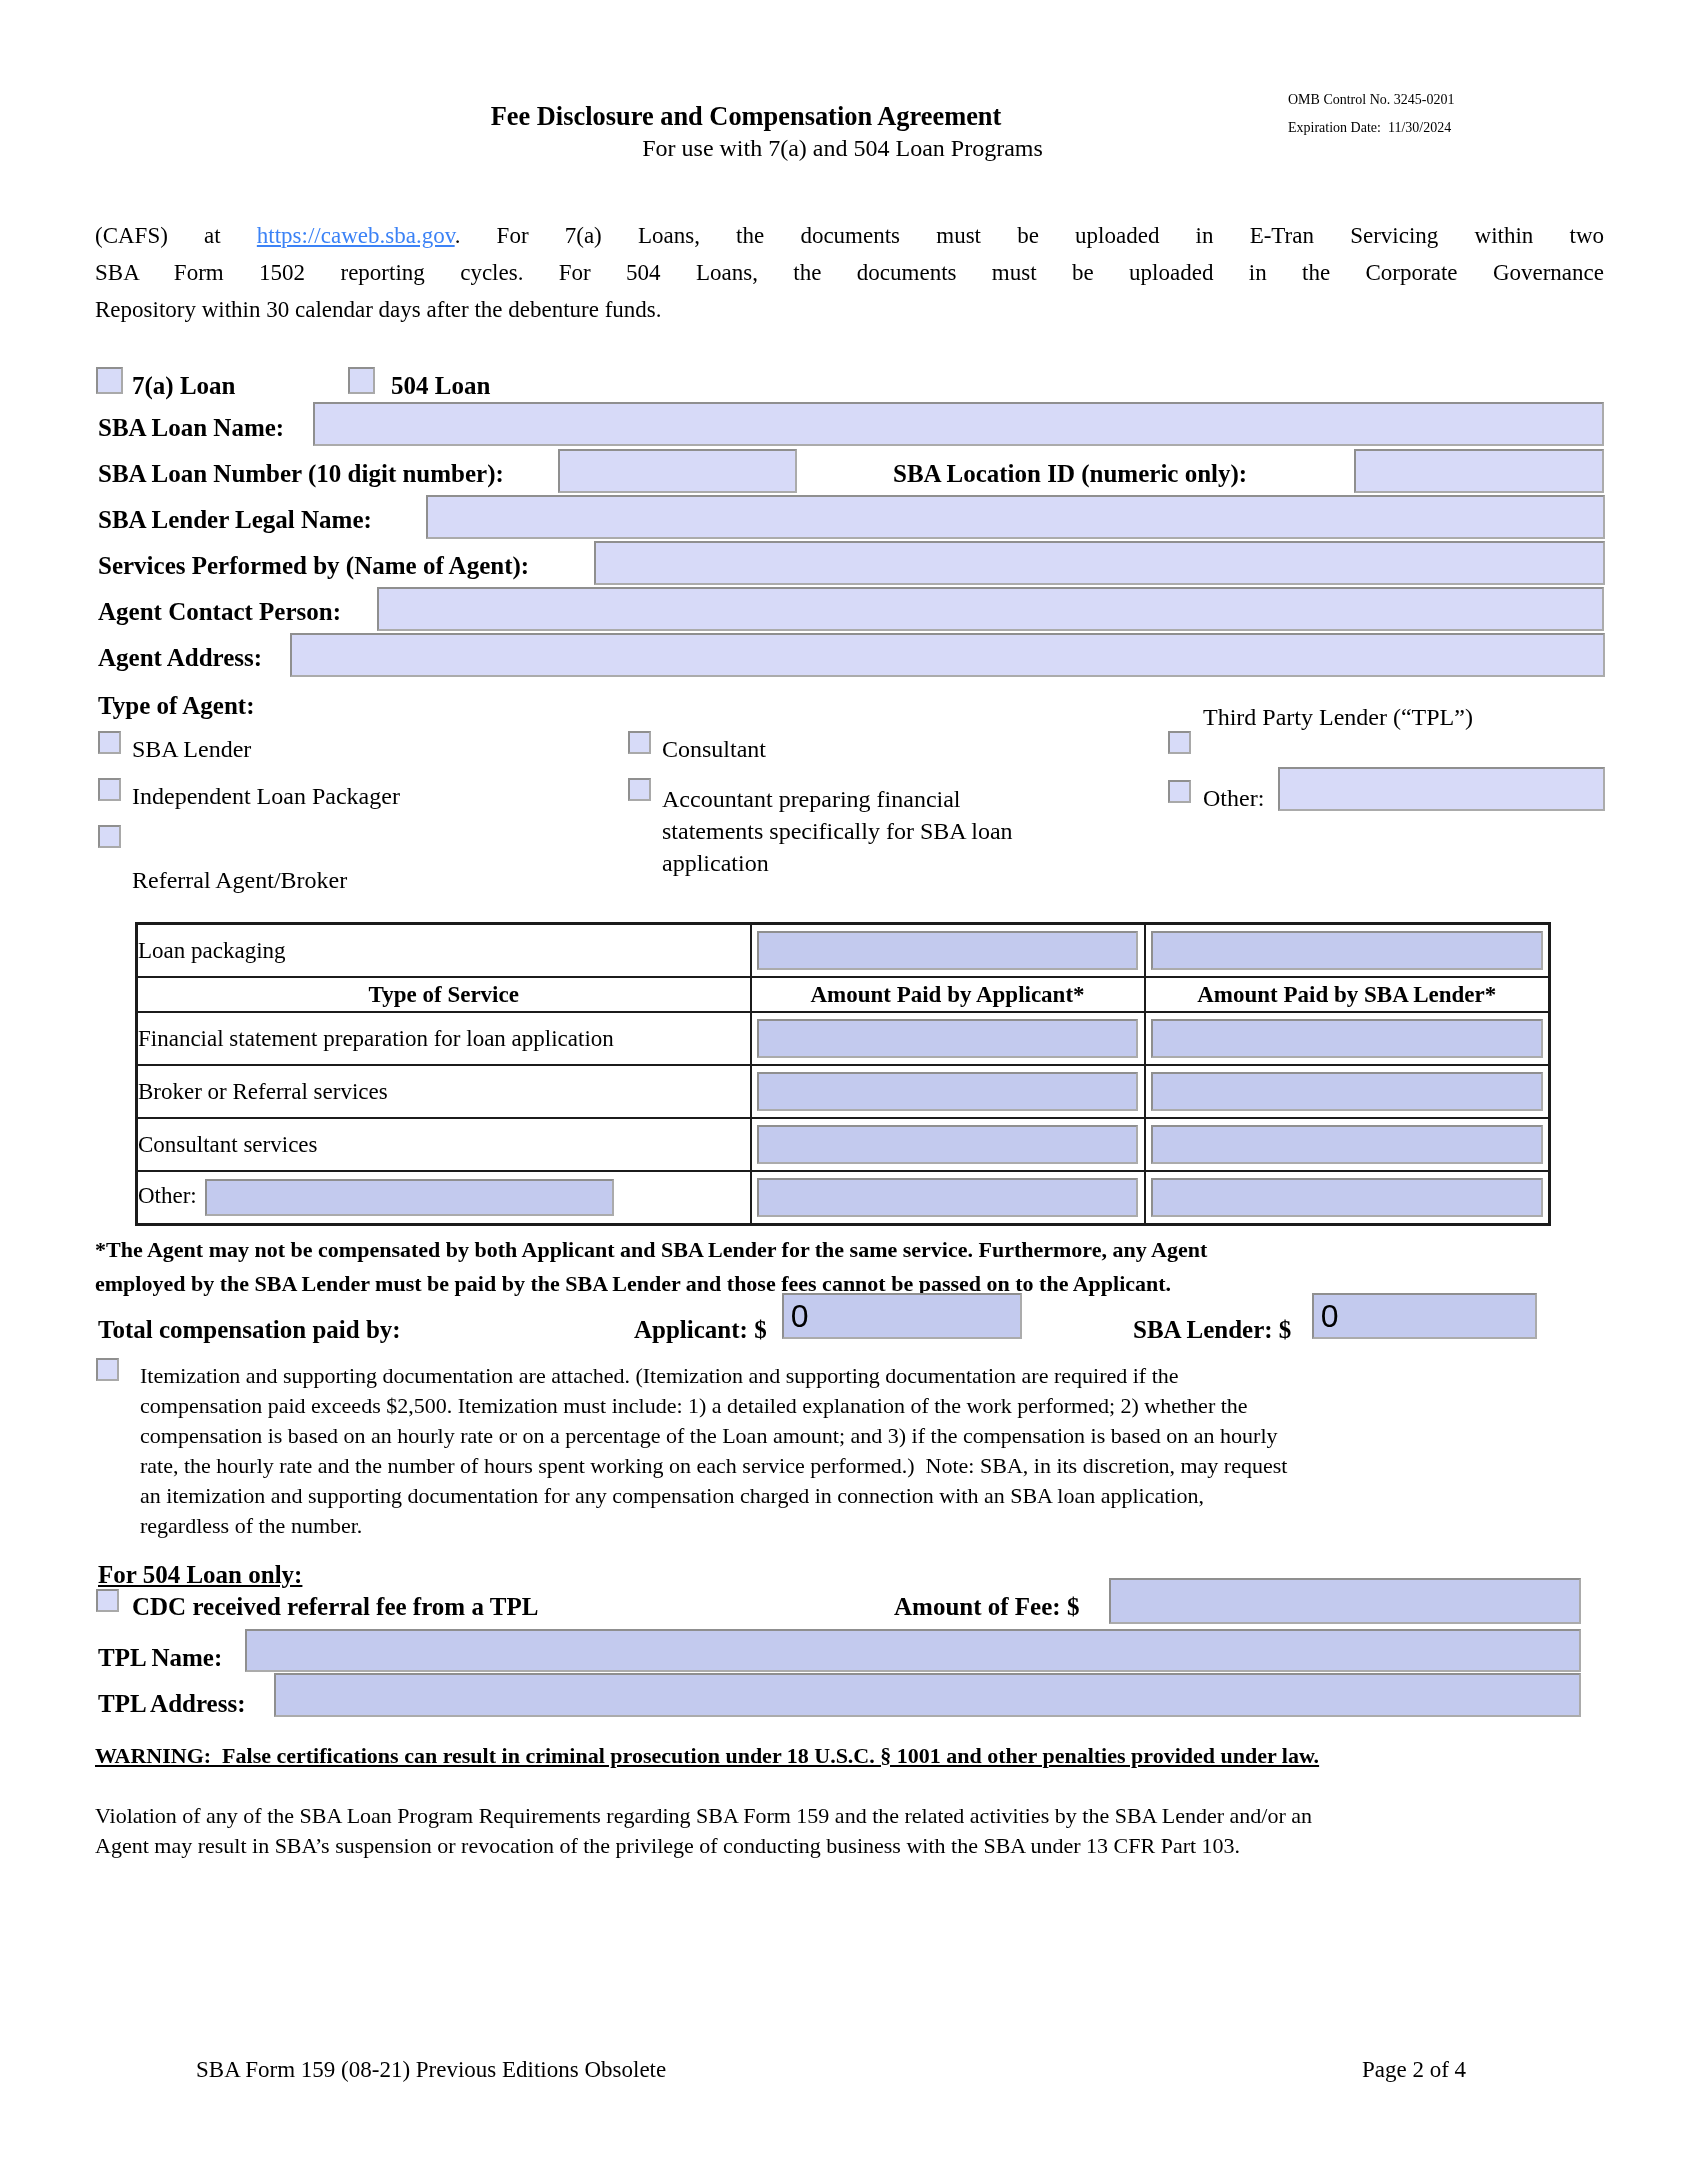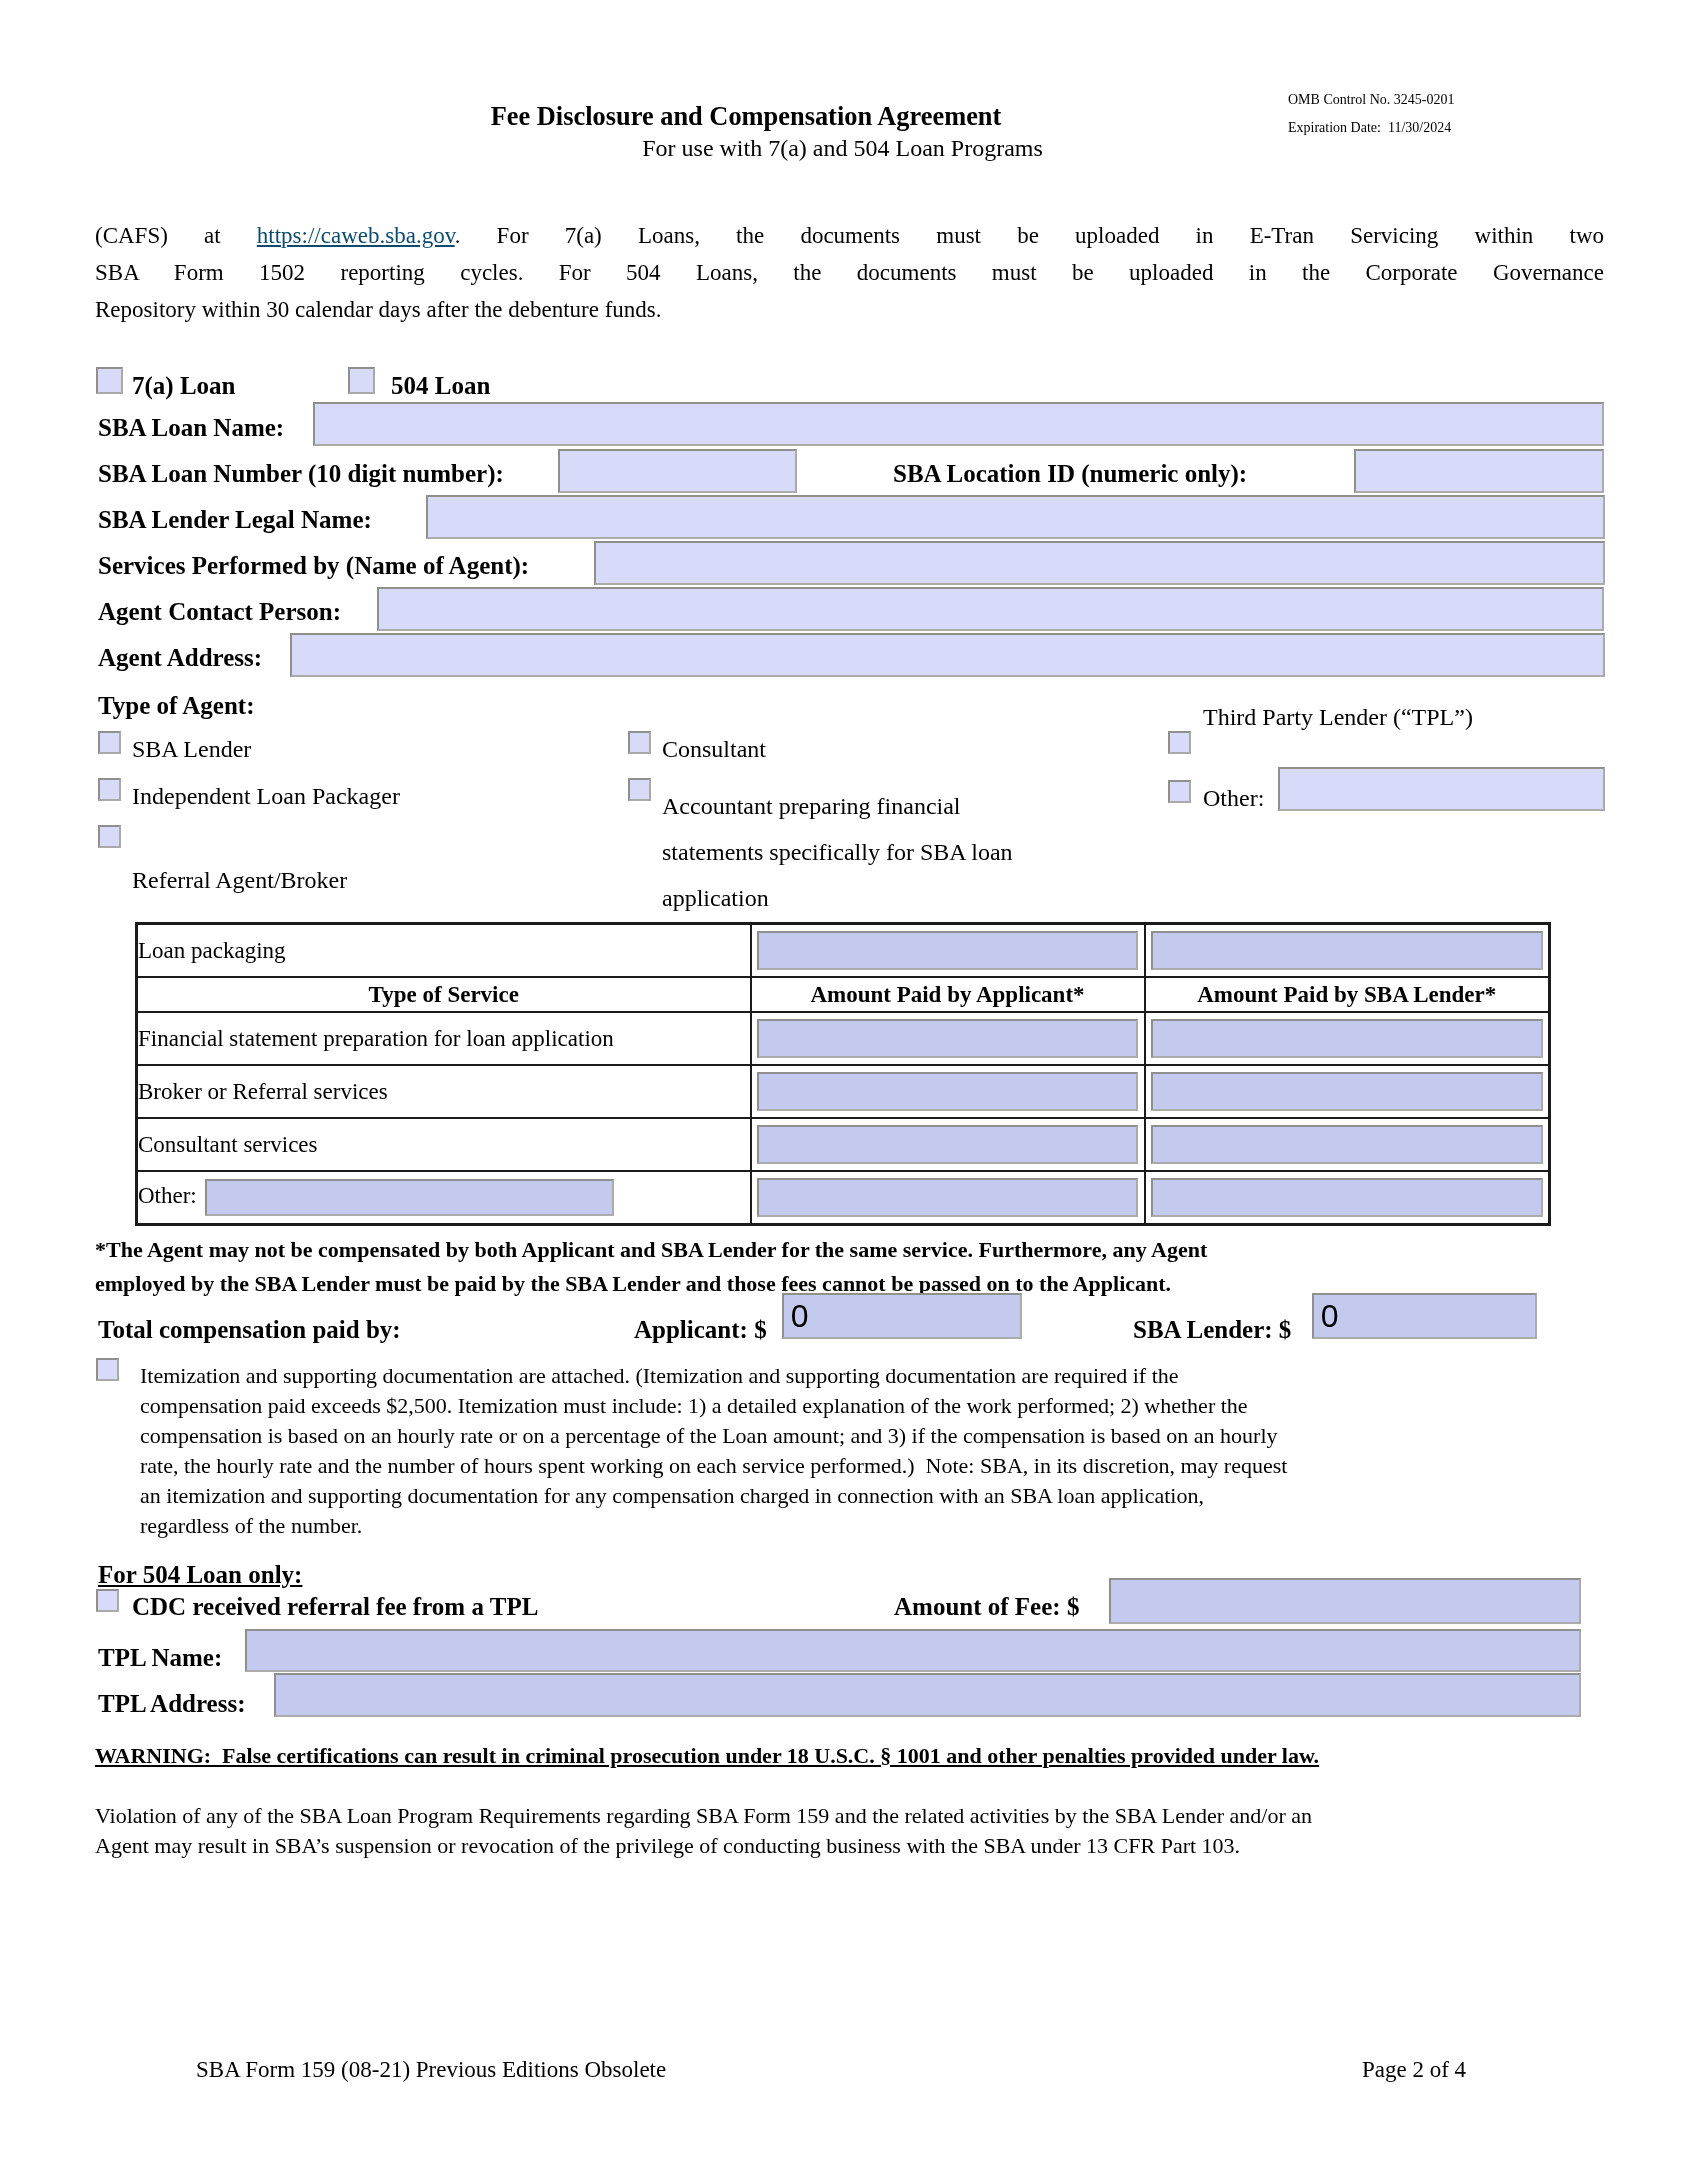--- a/index.html
+++ b/index.html
@@ -7,38 +7,38 @@
     position:relative;width:1685px;height:2181px;background:#ffffff;
     font-family:"Liberation Serif",serif;color:#000;overflow:hidden;
   }
   .abs{position:absolute;}
   .doc-title{left:0;top:101px;width:1492px;text-align:center;font-size:26.4px;font-weight:bold;}
   .doc-subtitle{left:0;top:135px;width:1685px;text-align:center;font-size:24px;}
   .omb{left:1288px;top:86px;font-size:14px;line-height:28px;}
   .pre{white-space:pre;}
   .intro{left:95px;top:217px;width:1509px;font-size:23px;line-height:37px;}
   .jline{text-align:justify;text-align-last:justify;}
-  .link{color:#0c4a6e;text-decoration:underline;cursor:pointer;}
+  .link{color:#3b82f6;text-decoration:underline;cursor:pointer;}
   .lbl{font-size:25px;font-weight:bold;white-space:pre;}
   .opt{font-size:24px;white-space:pre;}
   .cb{
     width:19px;height:19px;background:#d7dbf8;
     border:2.6px solid;border-color:#8f8f8f #a9a9a9 #a9a9a9 #8f8f8f;
   }
   .cb.lg{width:23px;height:23px;}
   .fld{
     background:#d7daf8;box-sizing:border-box;
     border:2.6px solid;border-color:#8f8f8f #ababab #ababab #8f8f8f;
   }
   .fld.dark{background:#c3caee;}
   .val{
     font-family:"Liberation Sans",sans-serif;font-size:32px;color:#000;
     display:flex;align-items:center;padding-left:6.8px;
   }
-  .wrapopt{font-size:24px;line-height:46px;}
+  .wrapopt{font-size:24px;line-height:32px;}
   .svc{left:135px;top:922px;}
   table.svc-table{border-collapse:collapse;border:3.4px solid #1b1b1b;table-layout:fixed;width:1413px;}
   table.svc-table th,table.svc-table td{border:2.6px solid #1b1b1b;padding:0;}
   table.svc-table th{height:33px;font-size:23px;font-weight:bold;text-align:center;}
   table.svc-table td{height:51px;font-size:23px;vertical-align:middle;}
   td.svc-label{padding-left:10.2px;}
   .cellfld{height:39px;margin:3.4px 5.1px;}
   .inlinefld{display:inline-block;vertical-align:middle;width:409px;height:37px;margin-left:8.5px;}
   .footnote{left:95px;top:1233px;font-size:22px;font-weight:bold;line-height:34px;}
   .itmz{left:140px;top:1361px;font-size:22px;line-height:30px;}

